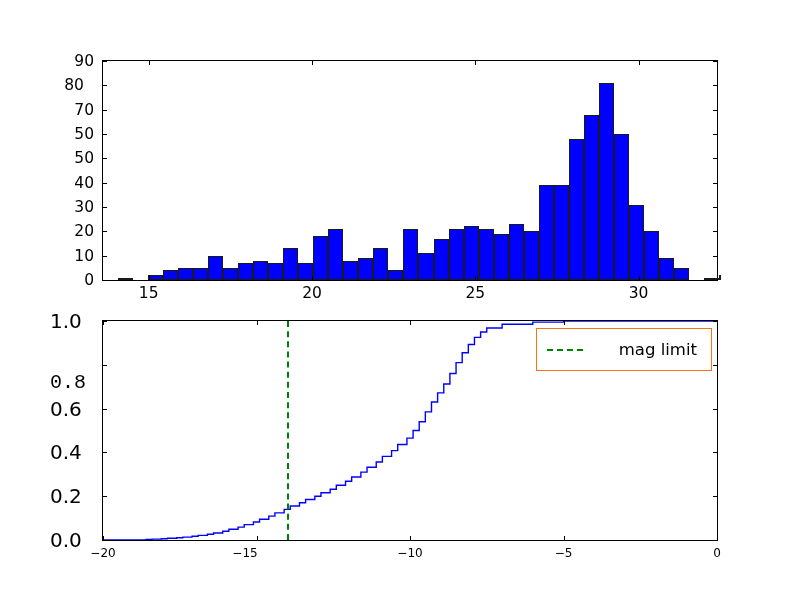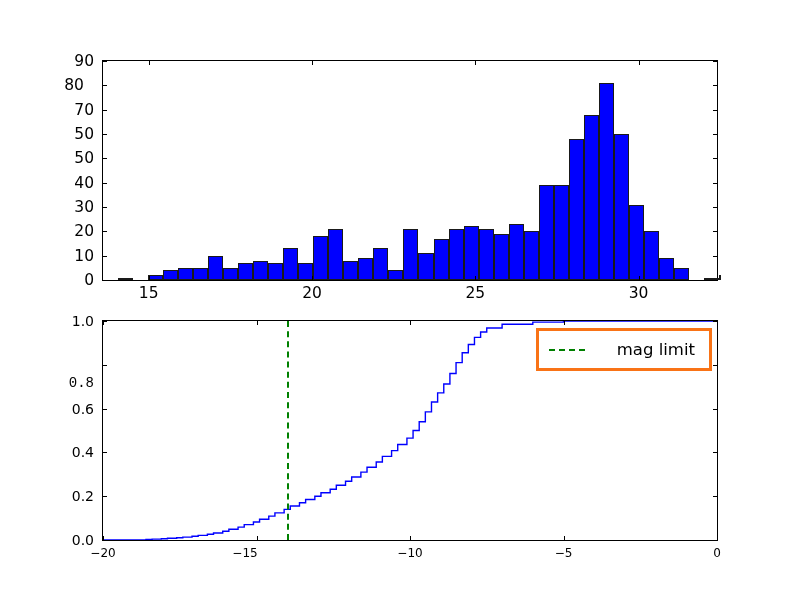--- a/index.html
+++ b/index.html
@@ -39,38 +39,38 @@
   #bot-axes{
     position:absolute;left:102px;top:320px;width:616px;height:221px;
     border:1px solid #000;box-sizing:border-box;background:#fff;overflow:hidden;
   }
   #bot-xlabel{
     position:absolute;left:102px;top:565px;width:616px;height:20px;
     text-align:center;font-size:15.5px;line-height:20px;white-space:nowrap;
   }
   .ytick-bot{
     position:absolute;right:706px;width:44px;height:16px;margin-top:-8px;
-    text-align:right;font-size:14px;line-height:16px;
+    text-align:left;font-size:20px;line-height:16px;
   }
   .ytickmark-bot{position:absolute;left:102px;width:5px;height:1px;background:#000;}
   .ytickmark-bot.r{left:713px;}
   .xtick-bot{
     position:absolute;top:544px;width:60px;margin-left:-30px;height:18px;
     text-align:center;font-size:12px;line-height:18px;
   }
   .xtickmark-bot{position:absolute;top:536px;width:1px;height:5px;background:#000;}
   .xtickmark-bot.t{top:320px;}
 
   #maglimit{position:absolute;top:0;width:0;height:100%;
             border-left:2px dashed #008000;}
 
   
   #legend{
     position:absolute;left:536px;top:328px;width:176px;height:43px;
-    border:3px solid #f97316;background:#fff;box-sizing:border-box;
+    border:1px solid #f97316;background:#fff;box-sizing:border-box;
     display:flex;align-items:center;padding:0 10px;
   }
   #legend-line{width:36px;height:0;border-top:2px dashed #008000;flex:none;}
   #legend-label{flex:1;text-align:right;font-size:16.5px;padding-right:4px;}
   svg{display:block;}
 </style>
 </head>
 <body>
 
 <div id="figure">

